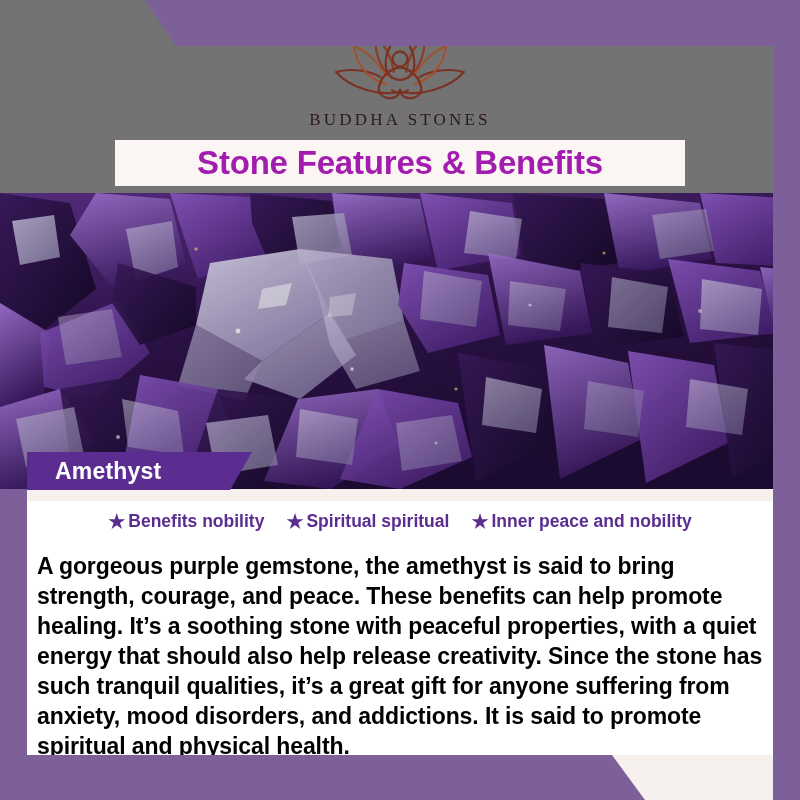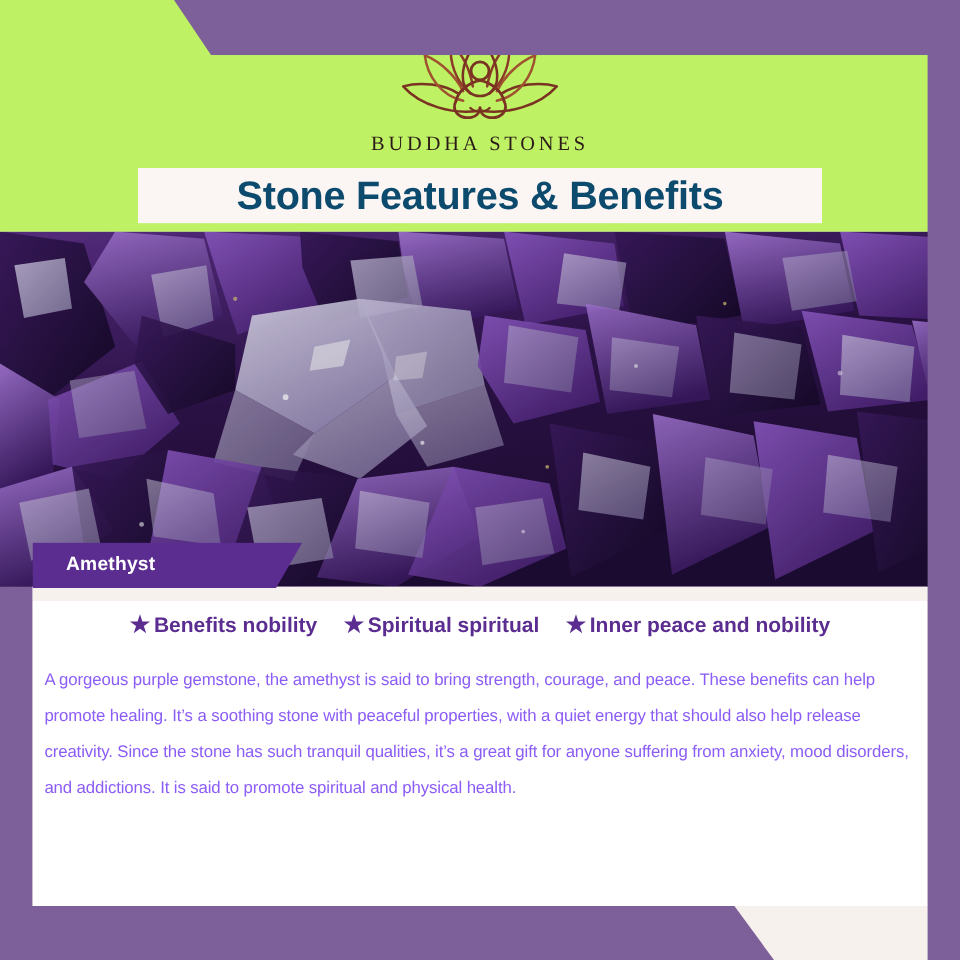--- a/index.html
+++ b/index.html
@@ -36,21 +36,21 @@
     z-index:6;
   }
   .frame-left{
     position:absolute;left:0;top:489px;width:27px;height:311px;
     background:#7d5f9a;z-index:6;
   }
 
   
   .header{
     position:absolute;top:0;left:0;width:800px;height:193px;
-    background:#bef264;z-index:2;
+    background:#737373;z-index:2;
   }
   .logo-wrap{
     position:absolute;top:22px;left:0;width:800px;
     display:flex;flex-direction:column;align-items:center;
   }
   .logo-mark{width:160px;height:82px;display:block;}
   .logo-text{
     margin-top:6px;
     font-family:"Liberation Serif", serif;
     font-size:17px;font-weight:400;letter-spacing:3.2px;
@@ -58,21 +58,21 @@
   }
   .title-bar{
     position:absolute;left:115px;top:140px;width:570px;height:46px;
     background:#fbf6f3;
     display:flex;align-items:center;justify-content:center;
     z-index:3;
   }
   .title-bar h1{
     margin:0;
     font-size:33px;font-weight:bold;
-    color:#0c4a6e;
+    color:#a21caf;
     letter-spacing:-0.2px;
     font-family:"Liberation Sans", sans-serif;
   }
 
   
   .hero{
     position:absolute;left:0;top:193px;width:800px;height:296px;
     overflow:hidden;z-index:1;
     background:#3a1b5e;
   }
@@ -82,21 +82,21 @@
   .ribbon{
     position:absolute;left:27px;top:452px;width:225px;height:38px;
     background:#5b2d90;
     -webkit-clip-path:polygon(0 0, 225px 0, 203px 38px, 0 38px);
     clip-path:polygon(0 0, 225px 0, 203px 38px, 0 38px);
     display:flex;align-items:center;
     z-index:5;
   }
   .ribbon span{
     padding-left:28px;
-    color:#ffffff;font-size:16px;font-weight:bold;
+    color:#ffffff;font-size:23px;font-weight:bold;
     letter-spacing:0.2px;
   }
 
   
   .body-area{
     position:absolute;left:27px;top:489px;width:746px;height:266px;
     background:#ffffff;z-index:2;
   }
   .cream-strip{
     position:absolute;left:0;top:0;width:746px;height:12px;
@@ -110,22 +110,22 @@
   .feature{
     display:flex;align-items:center;
     color:#5b2d90;font-size:17.5px;font-weight:bold;
     white-space:nowrap;
   }
   .star{
     color:#5b2d90;font-size:19px;line-height:1;margin-right:3px;
   }
   .paragraph{
     position:absolute;left:10px;top:62px;width:730px;
-    font-size:14px;line-height:30px;color:#8b5cf6;
-    font-weight:400;
+    font-size:23px;line-height:30px;color:#000000;
+    font-weight:700;
     letter-spacing:-0.1px;
   }
 </style>
 </head>
 <body>
 
 <div id="page">
 
   <div class="frame-top"></div>
   <div class="frame-right"></div>

